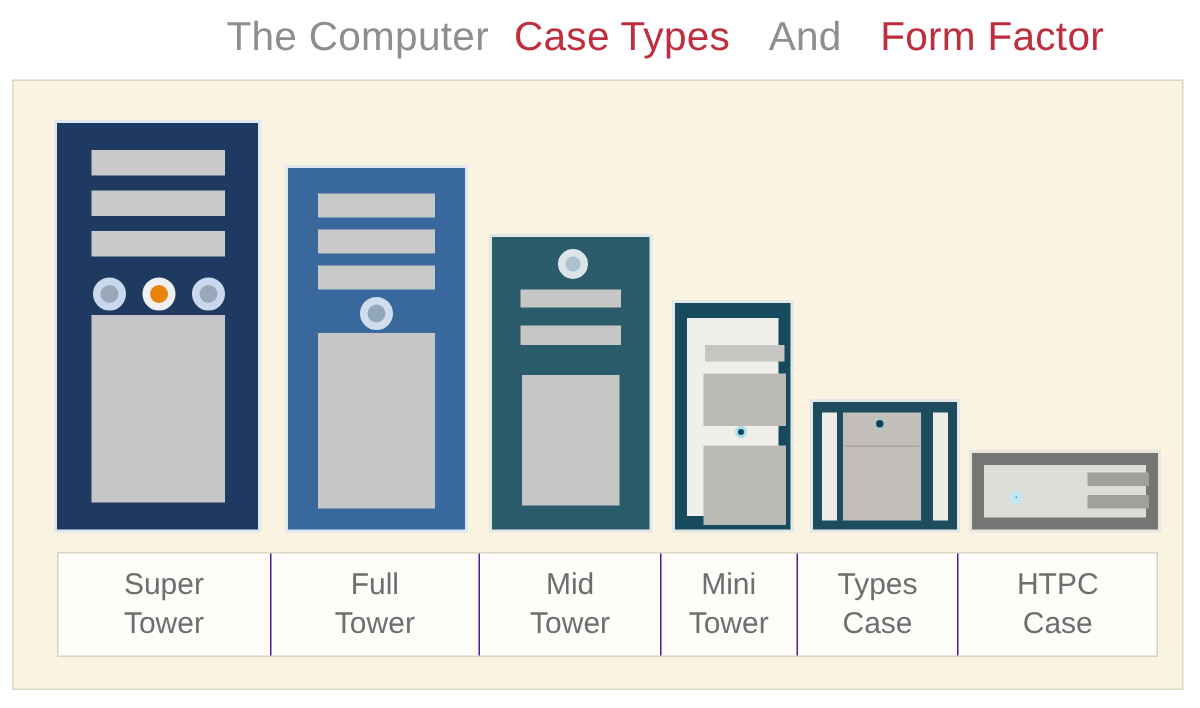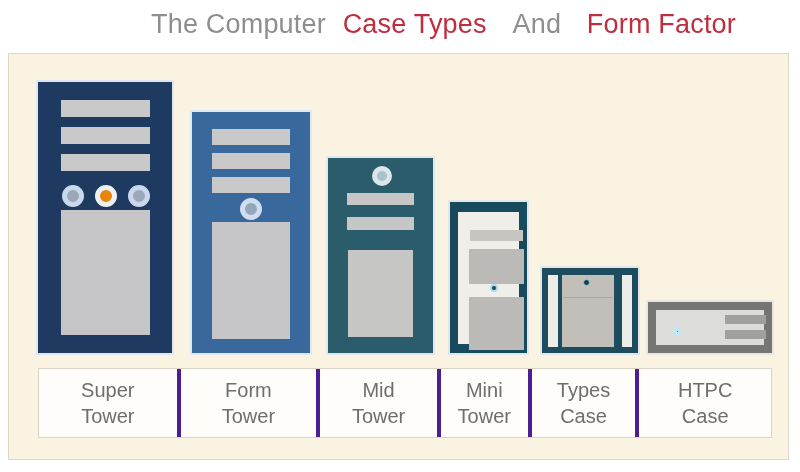--- a/index.html
+++ b/index.html
@@ -66,21 +66,21 @@
   .htpc .dot{left:17px;top:17px;width:9px;height:9px;border:4px solid #c2e6f2;background:#135f7a;}
   .htpc .bar1{left:69px;top:5px;width:41px;height:9px;background:#a0a09c;}
   .htpc .bar2{left:69px;top:20px;width:41px;height:9px;background:#a0a09c;}
   
   .labels{
     position:absolute;left:38px;top:368px;width:734px;height:70px;
     background:#fefdfa;border:1px solid #d9d4c4;box-sizing:border-box;
     display:flex;
   }
   .cell{
-    border-right:4px solid #4c1d95;box-sizing:border-box;
+    border-right:1px solid #4c1d95;box-sizing:border-box;
     display:flex;flex-direction:column;justify-content:center;align-items:center;
     color:#6e6e6e;font-size:20px;line-height:26px;
   }
   .cell:last-child{border-right:none;}
   .c1{width:142px;}.c2{width:140px;}.c3{width:121px;}
   .c4{width:91px;}.c5{width:108px;}.c6{width:132px;}
   
   .watermark{
     position:absolute;left:0;top:446px;width:800px;
     display:flex;align-items:center;justify-content:center;
@@ -151,21 +151,21 @@
       <div class="bar bar2"></div>
     </div>
   </div>
 
   <div class="labels">
     <div class="cell c1">
       <div>Super</div>
       <div>Tower</div>
     </div>
     <div class="cell c2">
-      <div>Form</div>
+      <div>Full</div>
       <div>Tower</div>
     </div>
     <div class="cell c3">
       <div>Mid</div>
       <div>Tower</div>
     </div>
     <div class="cell c4">
       <div>Mini</div>
       <div>Tower</div>
     </div>

